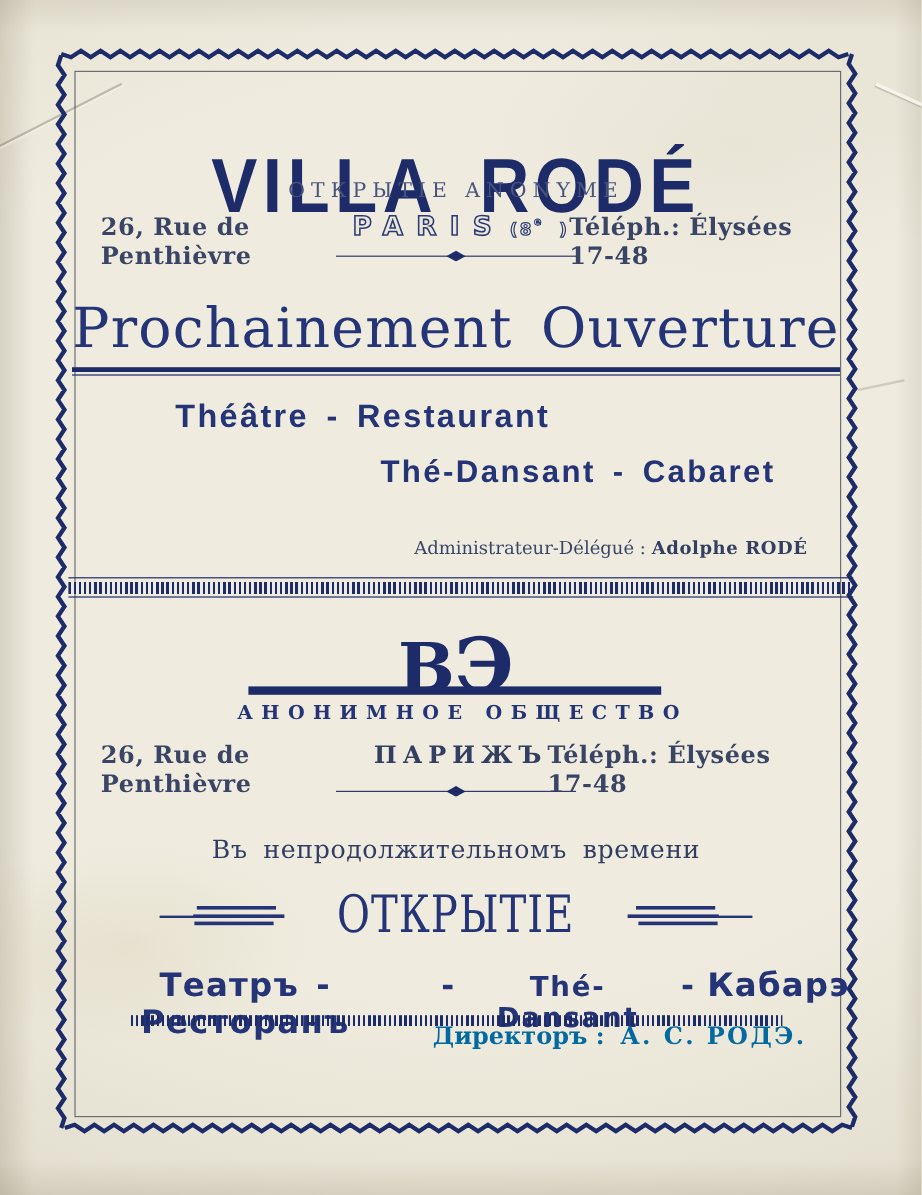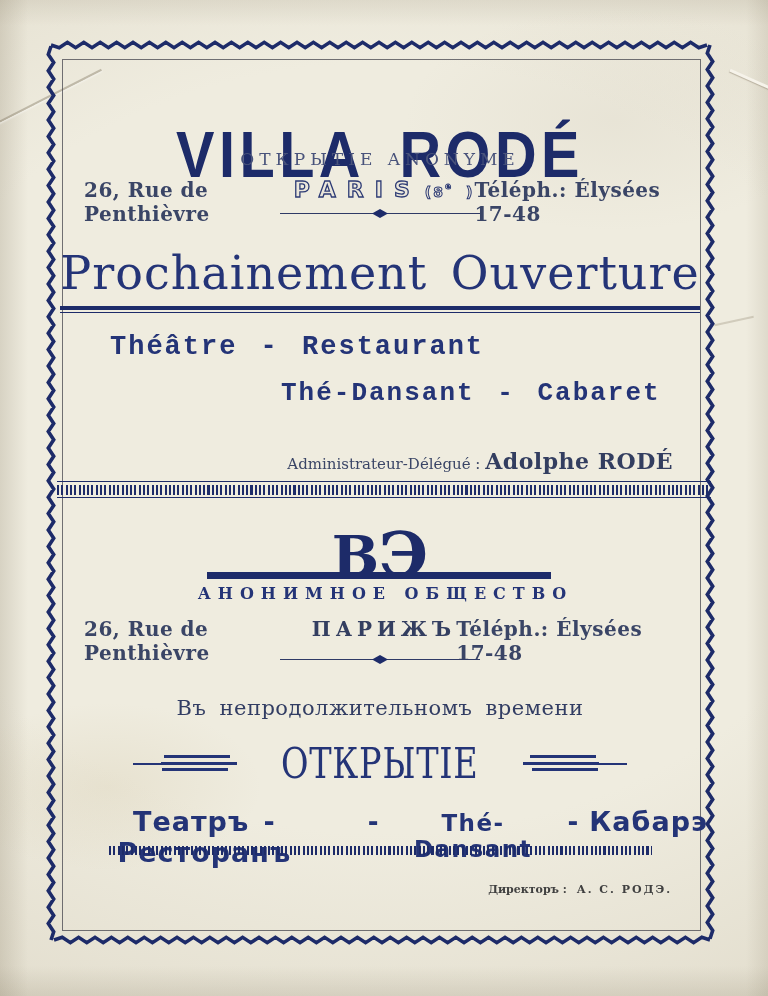--- a/index.html
+++ b/index.html
@@ -57,27 +57,27 @@
   .rule-diamond .diamond{position:absolute;left:50%;top:0;width:16px;height:9px;margin-left:-8px;
     background:var(--ink-deep);clip-path:polygon(0 50%,50% 0,100% 50%,50% 100%);}
   .fr-rule{top:209px;}
   .ru-rule{top:655px;}
 
   .fr-announce{top:246px;color:var(--ink);}
   .fr-announce .inner{display:inline-block;}
   .fr-announce .txt{font-size:46px;letter-spacing:1px;word-spacing:8px;}
   .dbl-rule{height:2px;border-top:4.5px solid var(--ink-deep);border-bottom:1.3px solid var(--ink-deep);margin-top:6px;}
 
-  .svc{font-family:Liberation Mono, monospace;font-weight:bold;color:var(--ink);
-    letter-spacing:2px;word-spacing:5px;}
+  .svc{font-family:Liberation Sans, sans-serif;font-weight:bold;color:var(--ink);
+    letter-spacing:2px;word-spacing:5px;margin-left:36px;}
   .fr-line1{top:332px;left:110px;font-size:27px;}
   .fr-line2{top:378px;left:281px;font-size:26px;}
 
   .fr-admin{top:448px;right:95px;color:var(--ink-soft);font-size:15px;}
-  .fr-admin b{font-size:22px;color:#333e60;letter-spacing:.5px;}
+  .fr-admin b{font-size:15px;color:#333e60;letter-spacing:.5px;}
 
   
   .band{left:57px;right:57px;height:10px;padding:2.5px 0;
     border-top:1.6px solid var(--ink-deep);border-bottom:1.6px solid var(--ink-deep);
     background:repeating-linear-gradient(90deg,var(--ink-deep) 0 2px,transparent 2px 4.3px);
     background-clip:content-box;}
   .band1{top:481px;}
   .band2{top:846px;left:109px;right:116px;border:none;height:9px;padding:0;
     background:repeating-linear-gradient(90deg,var(--ink-deep) 0 2px,transparent 2px 4.3px);}
 
@@ -101,21 +101,21 @@
   .deco .b2{position:absolute;right:0;top:10px;width:76px;height:3.2px;background:var(--ink);}
   .deco .b3{position:absolute;right:9px;top:16.5px;width:66px;height:3px;background:var(--ink);}
   .deco-right{transform:scaleX(-1);}
 
   .tagline{top:806px;display:flex;justify-content:center;align-items:baseline;gap:11px;
     color:var(--ink);font-family:"DejaVu Sans",sans-serif;font-weight:bold;}
   .tagline .cyr{font-size:27px;letter-spacing:1px;word-spacing:4px;}
   .tagline .lat{font-size:23px;letter-spacing:1.5px;}
   .tagline .sep{font-size:26px;}
 
-  .director{top:883px;right:96px;font-size:11px;font-weight:bold;color:#404040;}
+  .director{top:851px;right:96px;font-size:20px;font-weight:bold;color:#0369a1;}
   .director .name{letter-spacing:2px;margin-left:6px;}
 </style>
 </head>
 <body>
 
 <div class="paper-shade"></div>
 <div class="crease-tl"></div>
 <div class="tear-tr"></div>
 <div class="crease-r"></div>
 

